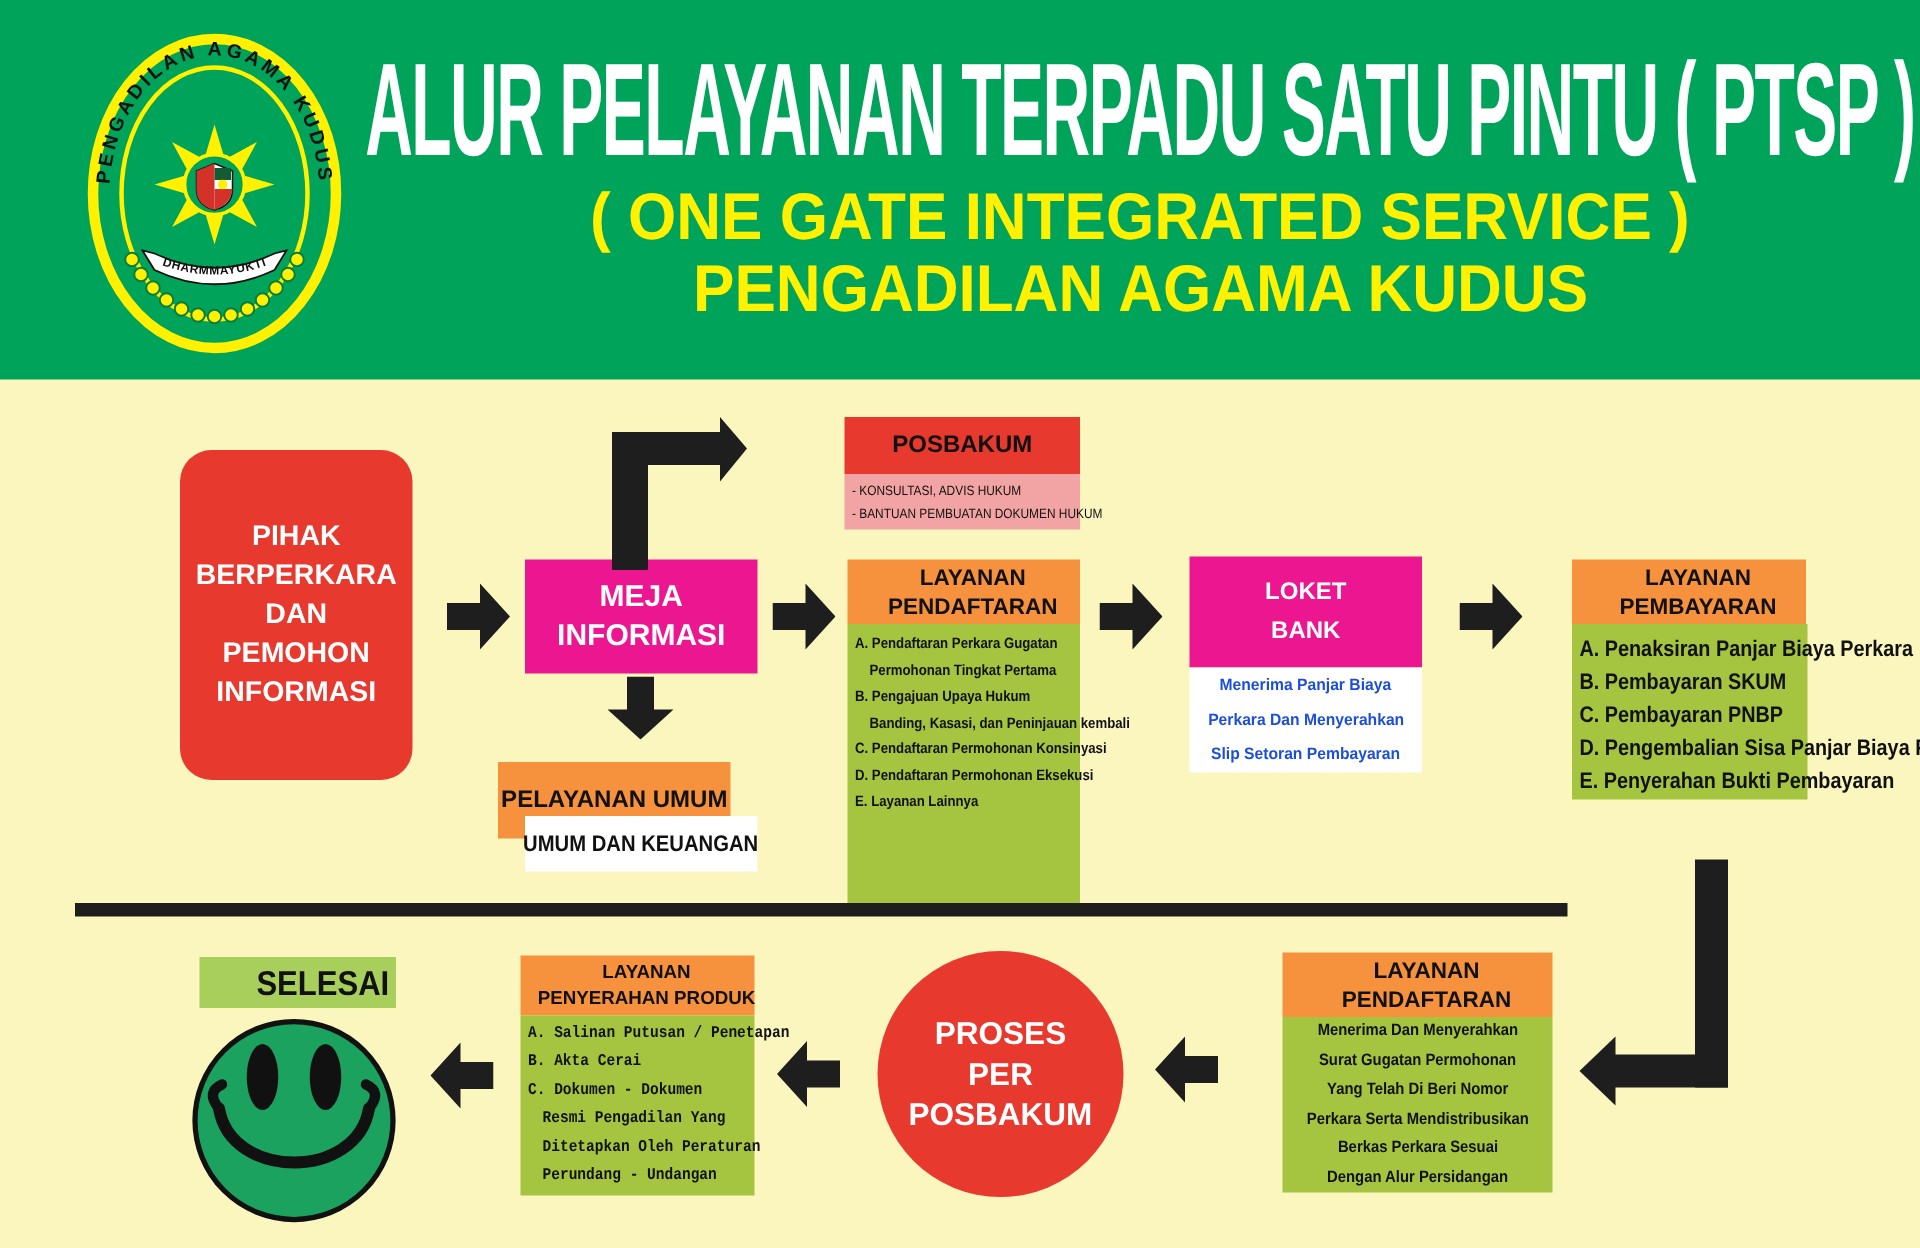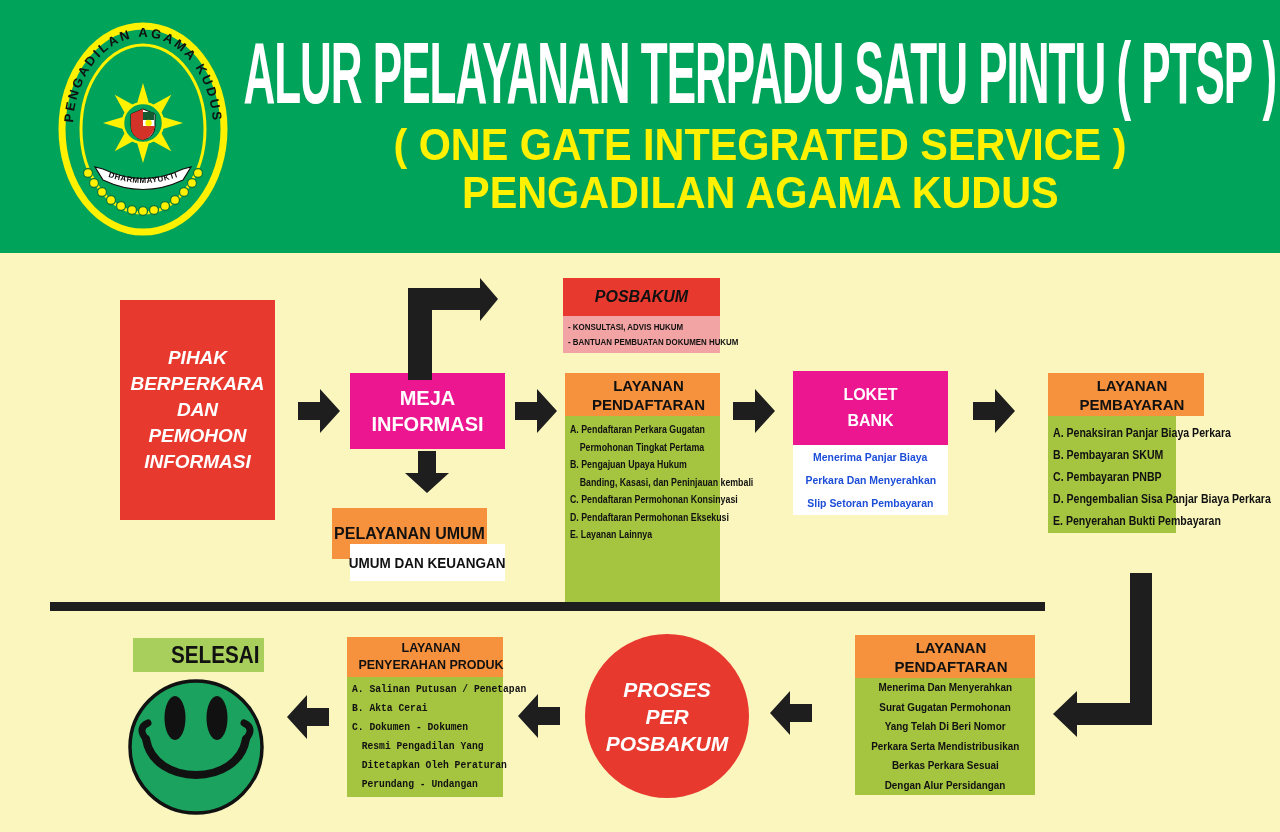--- a/index.html
+++ b/index.html
@@ -13,43 +13,43 @@
   #title .t{font-size:88px;font-weight:bold;color:var(--title_white,#fff);white-space:nowrap;
             transform:scaleX(.5);letter-spacing:-2px;}
   .subtitle{left:250px;width:1020px;text-align:center;font-weight:bold;color:var(--yellow_text,#FFF100);
             font-size:44px;line-height:46px;white-space:nowrap;}
   #sub1{top:122px;} #sub2{top:170px;}
   .subtitle .t{display:inline-block;transform:scaleX(.94);}
 
   
   .box{box-sizing:border-box;display:flex;flex-direction:column;align-items:center;justify-content:center;}
   .ln{white-space:nowrap;}
-  .red{background:var(--red,#E8392F);font-style:italic;} .magenta{background:var(--magenta,#EB1690);}
+  .red{background:var(--red,#E8392F);} .magenta{background:var(--magenta,#EB1690);}
   .orange{background:var(--orange,#F6913D);} .green{background:var(--list_green,#A5C440);}
   .pink{background:var(--pink,#F2A3A3);} .white{background:#fff;}
   .cx95{transform:scaleX(.95);} .cx90{transform:scaleX(.9);} .cx88{transform:scaleX(.88);transform-origin:left center;}
   .leftlist{align-items:flex-start;justify-content:flex-start;}
   .ind{padding-left:11px;}
 
-  #pihak{left:120px;top:300px;width:155px;height:220px;color:#fff;font-weight:bold;font-size:19px;line-height:26px;text-align:left;}
+  #pihak{left:120px;top:300px;width:155px;height:220px;color:#fff;font-weight:bold;font-size:19px;line-height:26px;text-align:left;border-radius:21px;}
   #meja{left:350px;top:373px;width:155px;height:76px;color:#fff;font-weight:bold;font-size:20px;line-height:26px;}
   #posbakum-h{left:563px;top:278px;width:157px;height:38px;color:#111;font-weight:bold;font-size:16px;}
-  #posbakum-b{left:563px;top:316px;width:157px;height:37px;color:#111;font-weight:bold;font-size:9px;line-height:15px;
+  #posbakum-b{left:563px;top:316px;width:157px;height:37px;color:#111;font-weight:normal;font-size:9px;line-height:15px;
               align-items:flex-start;padding-left:5px;}
   #pumum-h{left:332px;top:508px;width:155px;height:51px;color:#111;font-weight:bold;font-size:16px;}
   #pumum-b{left:350px;top:544px;width:155px;height:37px;color:#111;font-weight:bold;font-size:15px;}
 
   .ohdr{color:#111;font-weight:bold;font-size:15px;line-height:19px;padding-left:12px;}
   #pend1-h{left:565px;top:373px;width:155px;height:43px;}
   #pend1-b{left:565px;top:416px;width:155px;height:186px;color:#111;font-weight:bold;font-size:10px;line-height:17.5px;
            padding:5px 0 0 5px;}
   #loket-h{left:793px;top:371px;width:155px;height:74px;color:#fff;font-weight:bold;font-size:16px;line-height:26px;}
   #loket-b{left:793px;top:445px;width:155px;height:70px;color:#1d4ed8;font-weight:bold;font-size:11px;line-height:23px;}
   #pemb-h{left:1048px;top:373px;width:156px;height:43px;}
-  #pemb-b{left:1048px;top:416px;width:128px;height:117px;color:#111;font-weight:bold;font-size:12px;line-height:22px;
+  #pemb-b{left:1048px;top:416px;width:157px;height:117px;color:#111;font-weight:bold;font-size:15px;line-height:22px;
           padding:6px 0 0 5px;}
 
   #divider{left:50px;top:602px;width:995px;height:9px;background:var(--arrow_black,#1E1E1E);}
 
   #pend2-h{left:855px;top:635px;width:180px;height:43px;}
   #pend2-b{left:855px;top:678px;width:180px;height:117px;color:#111;font-weight:bold;font-size:11px;line-height:19.5px;text-align:center;}
   #proses{left:585px;top:634px;width:164px;height:164px;border-radius:50%;color:#fff;font-weight:bold;font-size:21px;line-height:27px;text-align:center;}
   #peny-h{left:347px;top:637px;width:156px;height:40px;font-size:12.5px;line-height:17px;}
   #peny-b{left:347px;top:677px;width:156px;height:120px;color:#111;font-weight:bold;font-size:11px;line-height:19px;
           padding:3px 0 0 5px;font-family:Liberation Mono, monospace;}

